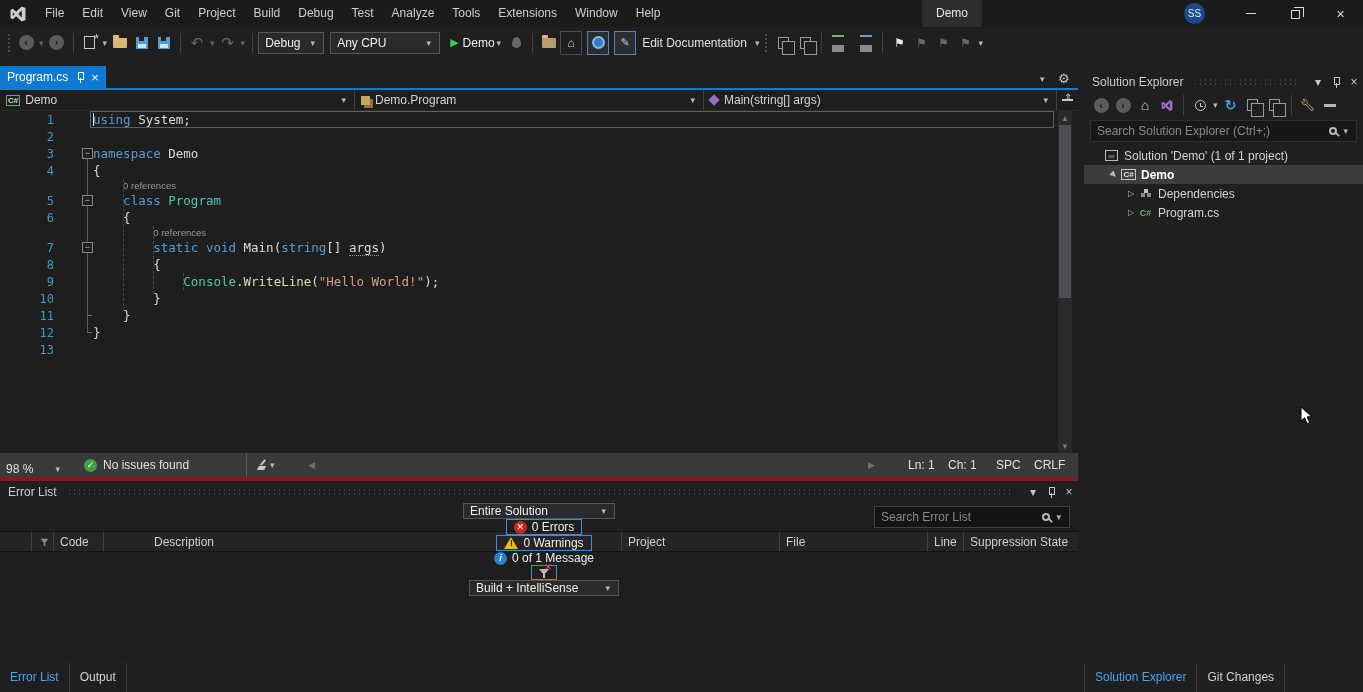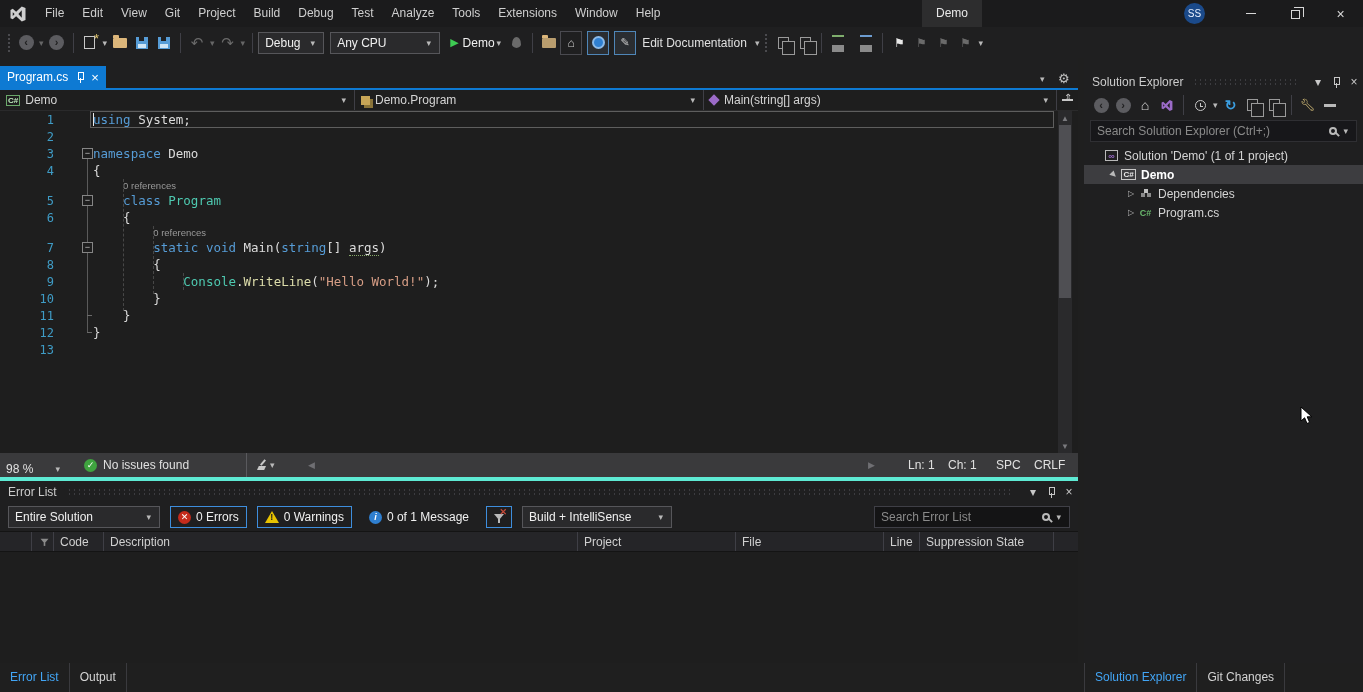--- a/index.html
+++ b/index.html
@@ -1,18 +1,18 @@
 <!DOCTYPE html>
 <html><head>
 <meta charset="utf-8">
 <style>
   * { margin:0; padding:0; box-sizing:border-box; }
   html,body { width:1363px; height:692px; overflow:hidden; background:#1f1f1f;
     font-family:"Liberation Sans", sans-serif; font-size:12px; color:#cccccc; }
-  #app { position:relative; width:1100px; height:692px; background:#5eead4; }
+  #app { position:relative; width:1100px; height:692px; background:#7f1d1d; }
 
   
   #titlebar { position:absolute; left:0; top:0; width:1363px; height:27px;
     background:#1b1b1c; display:flex; align-items:center; }
   #vslogo { width:22px; height:18px; margin:0 6px 0 8px; display:flex; align-items:center; }
   #menubar { display:flex; height:27px; align-items:center; }
   .menu-item { padding:0 9px; height:27px; line-height:27px; color:#cfcfcf; cursor:default; }
   #qsearch { position:absolute; left:690px; top:3px; width:218px; height:21px;
     background:#141415; border:1px solid #5a5a5c; display:flex; align-items:center; padding:0 6px; }
   #qsearch .ph { color:#8a8a8a; flex:1; }
@@ -142,21 +142,21 @@
   #hs-left { left:308px; } #hs-right { left:868px; }
   .hs-ar { color:#6f6f73; font-size:9px; }
   #st-ln { left:908px; } #st-ch { left:948px; } #st-spc { left:996px; } #st-eol { left:1034px; }
 
   
   #errorlist { position:relative; width:1078px; height:184px; margin-top:4px; background:#1e1e1e; }
   #el-header { position:relative; height:22px; background:#1f1f20; display:flex; align-items:center; padding-left:8px; }
   .grip-dots { flex:1; height:8px; margin:0 10px;
     background-image:radial-gradient(#3c3c40 1px, transparent 1px); background-size:5px 4px; }
   .hdr-btn { width:18px; height:18px; display:flex; align-items:center; justify-content:center; color:#c8c8c8; }
-  #el-toolbar { height:28px; display:flex; align-items:center; padding:0 8px; background:#1f1f20; position:relative; }
+  #el-toolbar { height:28px; display:flex; align-items:center; padding:0 8px; background:#1f1f20; position:relative;flex-direction:column; }
   #el-scope { width:152px; height:22px; }
   .tog { height:22px; display:flex; align-items:center; padding:0 7px; margin-left:10px; color:#f0f0f0; }
   .tog.on { border:1px solid #3e8edd; }
   .err-ic { width:13px; height:13px; border-radius:50%; background:#c42b1c; color:#fff; font-size:9px;
     display:flex; align-items:center; justify-content:center; margin-right:5px; }
   .warn-ic { width:0; height:0; border-left:7px solid transparent; border-right:7px solid transparent;
     border-bottom:12px solid #e8c300; position:relative; margin-right:5px; }
   .warn-ic:after { content:"!"; position:absolute; left:-1.5px; top:1px; color:#1f1f20; font-size:9px; font-weight:bold; }
   .info-ic { width:13px; height:13px; border-radius:50%; background:#2f7fd0; color:#fff; font-size:9px; font-style:italic;
     display:flex; align-items:center; justify-content:center; margin-right:5px; font-weight:bold; }
@@ -563,21 +563,21 @@
         </div>
         <div id="el-columns">
             <div class="colh" style="width: 32px; flex: 0 0 auto;"></div>
             <div class="colh" style="width: 22px; flex: 0 0 auto;">
               <span class="filt-ic" style="transform: scale(0.8);">
                 <span class="fun" style="border-top-color:#8a8a8a"></span>
                 <span class="stem" style="background:#8a8a8a"></span>
               </span>
             </div>
             <div class="colh" style="width: 50px; flex: 0 0 auto;">Code</div>
-            <div class="colh" style="width: 474px; flex: 0 0 auto;">Description</div>
+            <div class="colh" style="width: 474px; flex: 0 0 auto; margin-left: 44px;">Description</div>
             <div class="colh" style="width: 158px; flex: 0 0 auto;">Project</div>
             <div class="colh" style="width: 148px; flex: 0 0 auto;">File</div>
             <div class="colh" style="width: 36px; flex: 0 0 auto;">Line</div>
             <div class="colh" style="width: 134px; flex: 0 0 auto;">Suppression State</div>
           </div>
         <div id="el-body"></div>
       </div>
     </div>
 
     <div id="splitter"></div>

